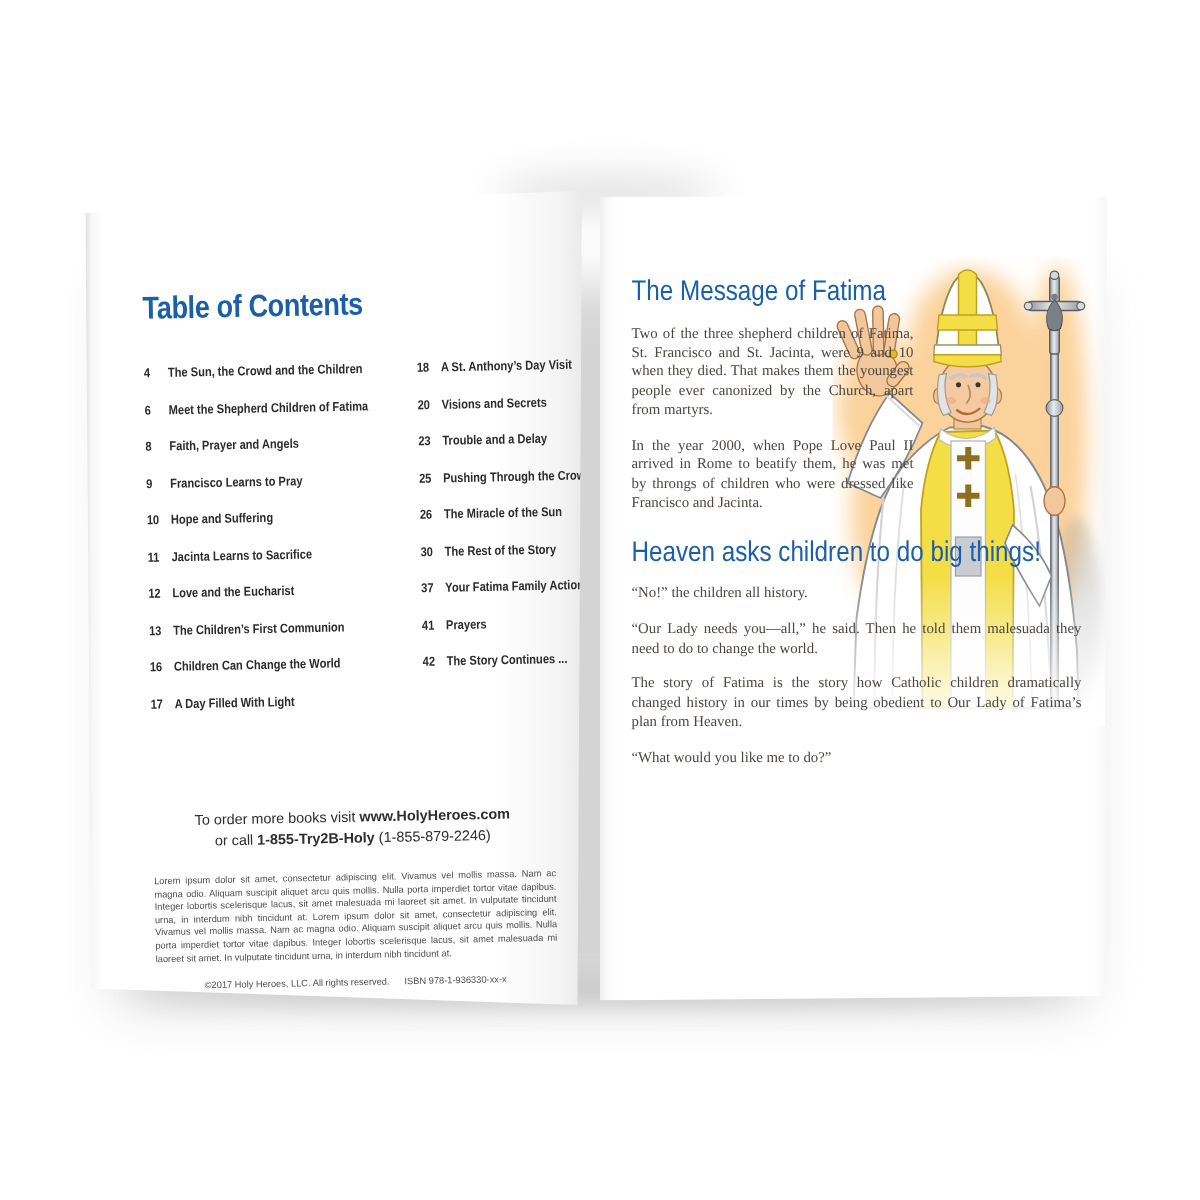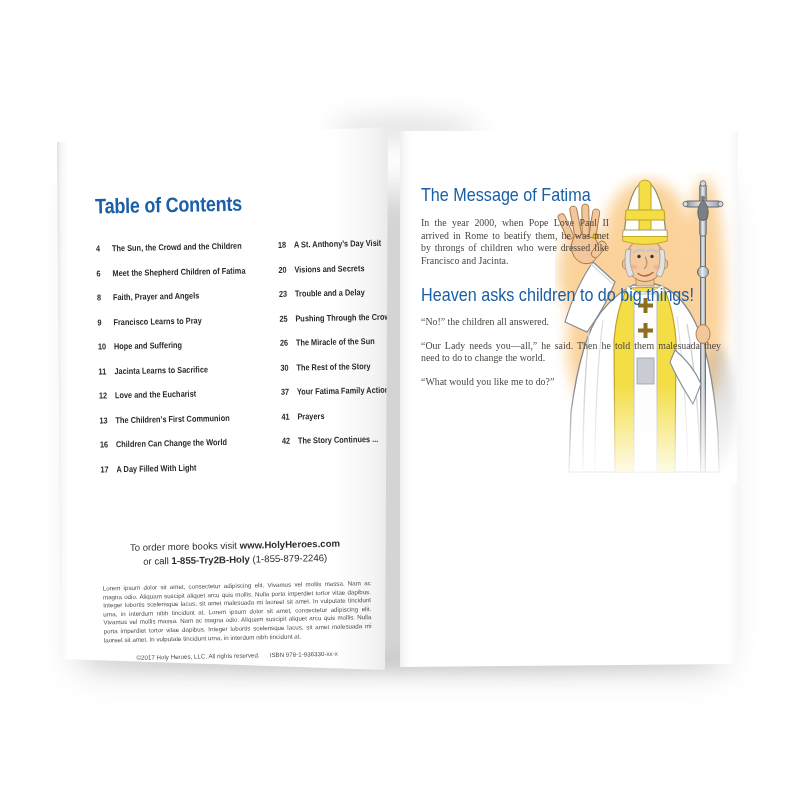--- a/index.html
+++ b/index.html
@@ -292,32 +292,34 @@
       </g>
 
       <rect x="0" y="212" width="182" height="100" fill="url(#fadeWhite)"></rect>
     </svg>
 
     <div class="right-content">
       <h1 class="msg-title"><span>The Message of Fatima</span></h1>
 
       <div>
 
+          <p class="serif narrow">Two of the three shepherd children of Fatima, St. Francisco and St. Jacinta, were 9 and 10 when they died. That makes them the youngest people ever canonized by the Church, apart from martyrs.</p>
 
           <p class="serif narrow">In the year 2000, when Pope Love Paul II arrived in Rome to beatify them, he was met by throngs of children who were dressed like Francisco and Jacinta.</p>
         </div>
 
       <h2 class="msg-subtitle"><span>Heaven asks children to do big things!</span></h2>
 
       <div>
 
 
-          <p class="serif">“No!” the children all answered.</p>
+          <p class="serif">“No!” the children all history.</p>
 
           <p class="serif">“Our Lady needs you—all,” he said. Then he told them malesuada they need to do to change the world.</p>
 
+          <p class="serif">The story of Fatima is the story how Catholic children dramatically changed history in our times by being obedient to Our Lady of Fatima’s plan from Heaven.</p>
 
 
           <p class="serif">“What would you like me to do?”</p>
         </div>
     </div>
   </div>
 </div>
 
 </body></html>

